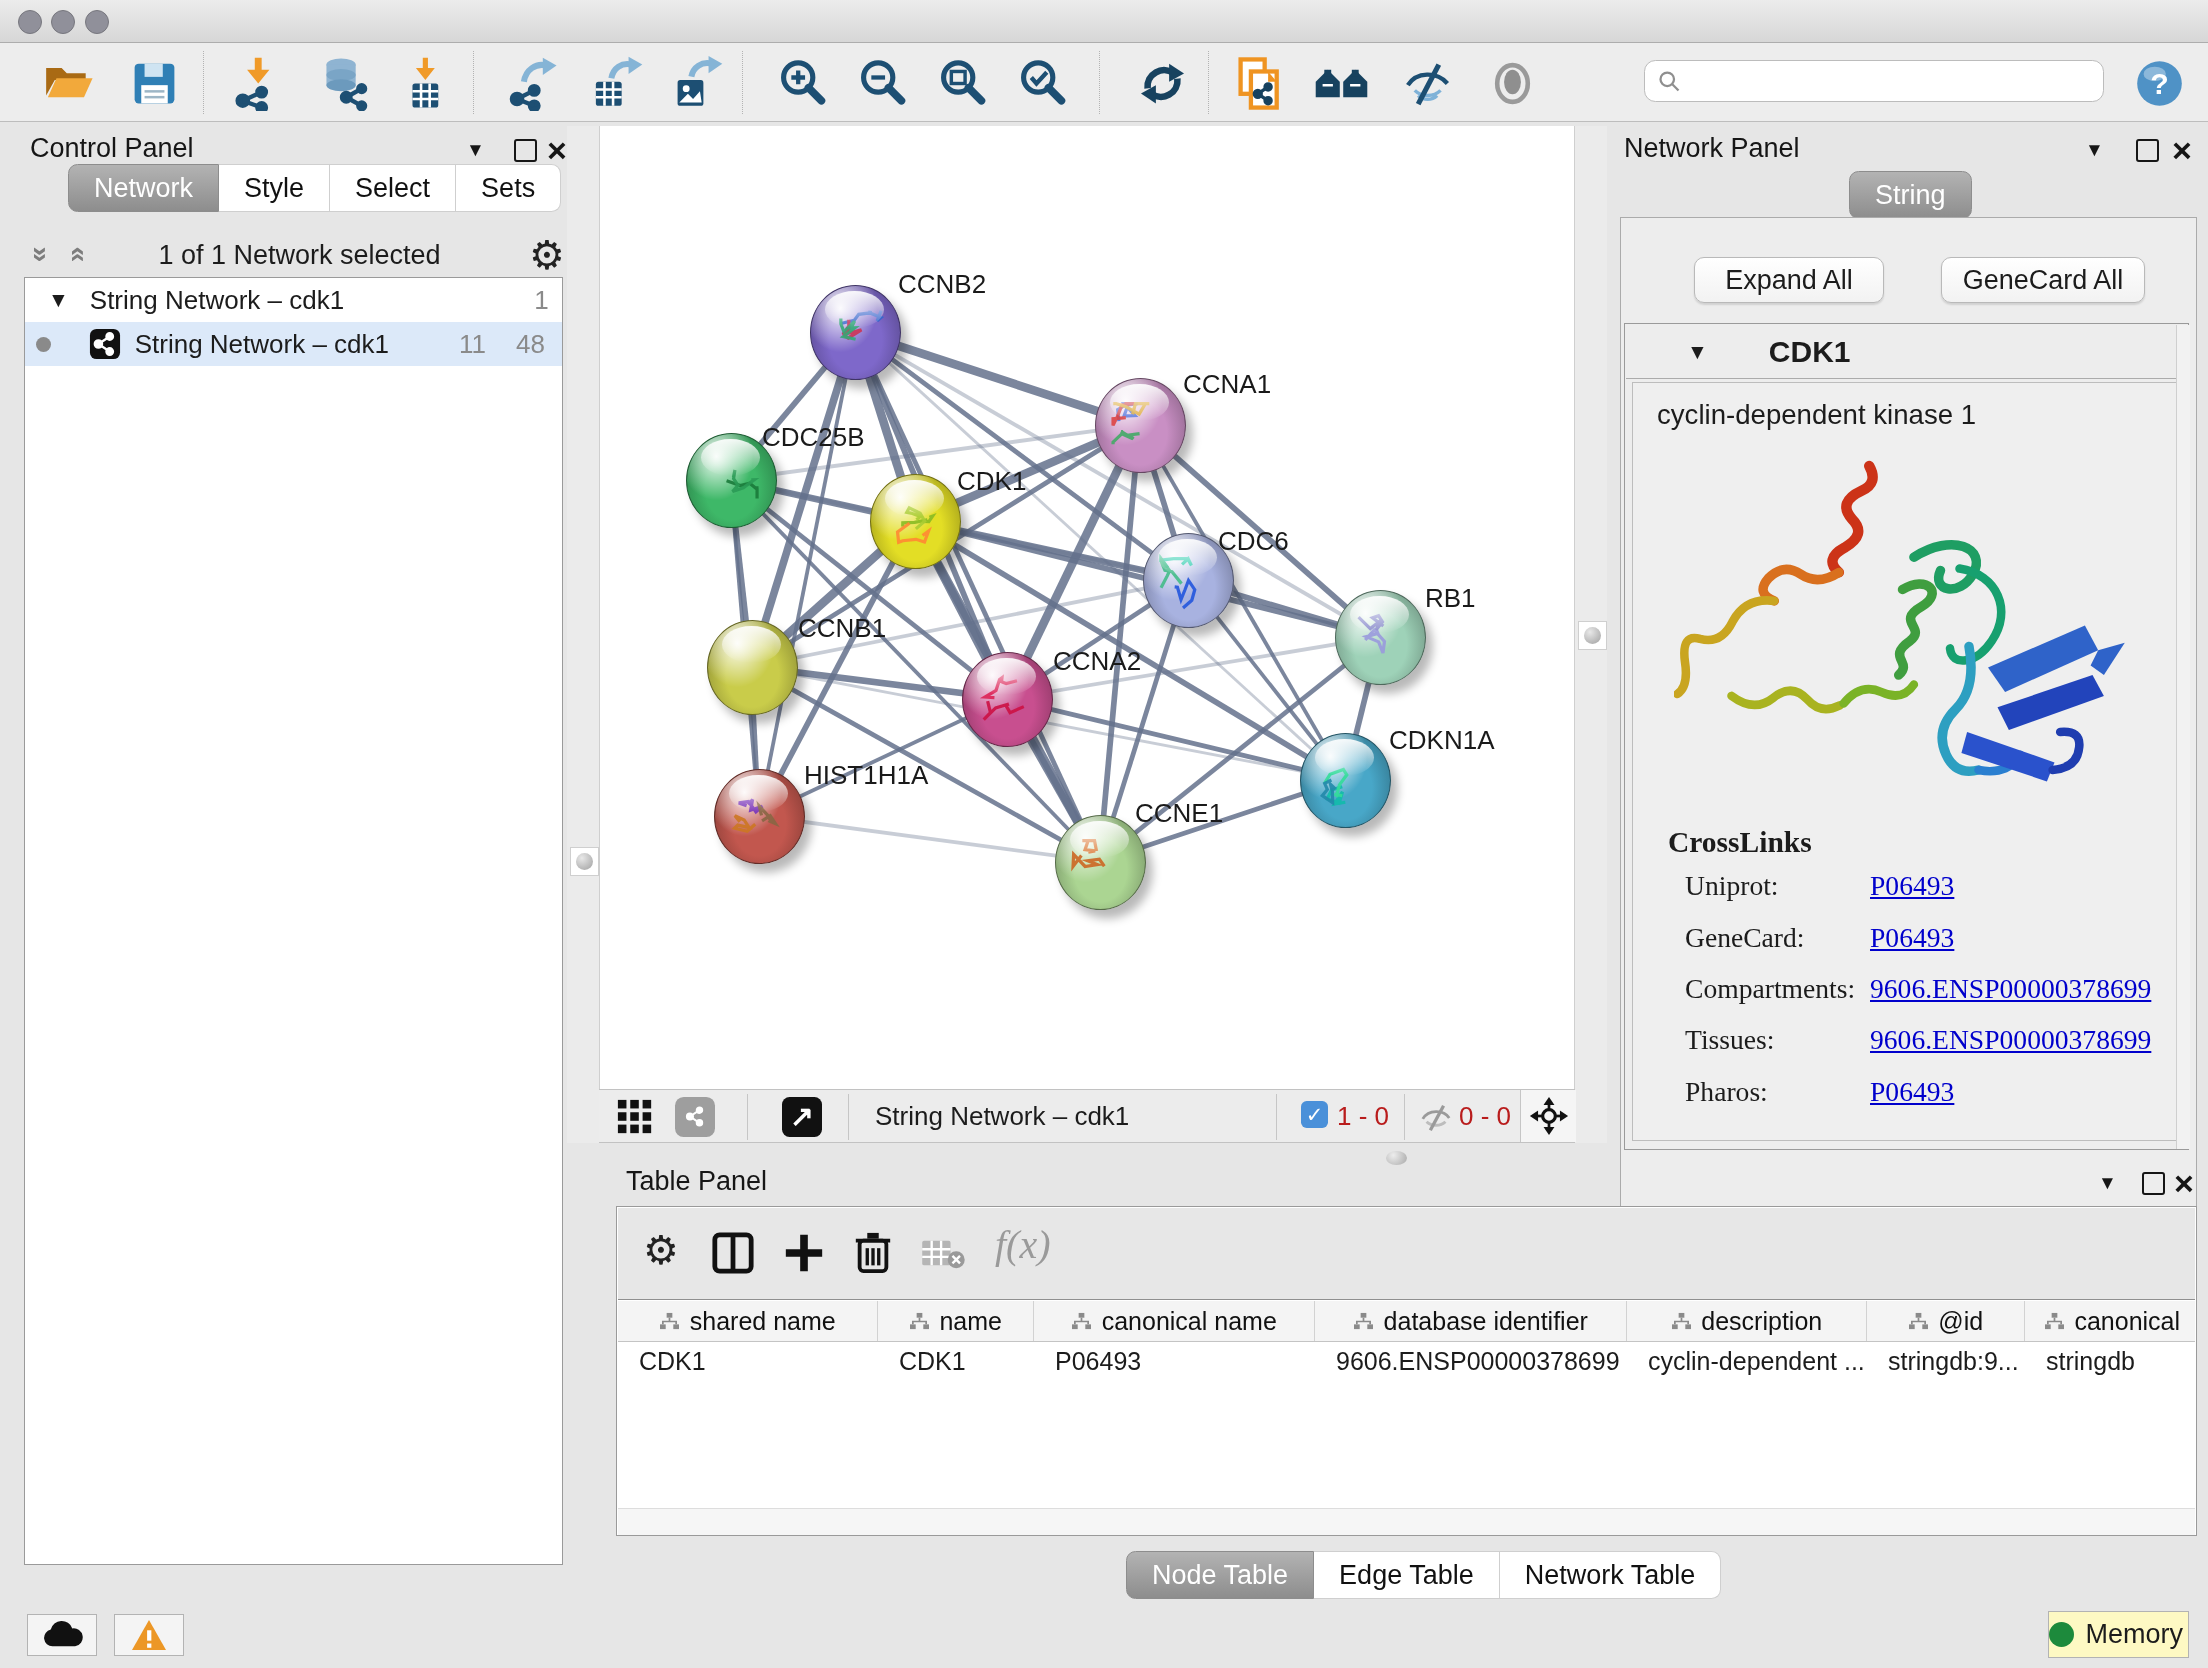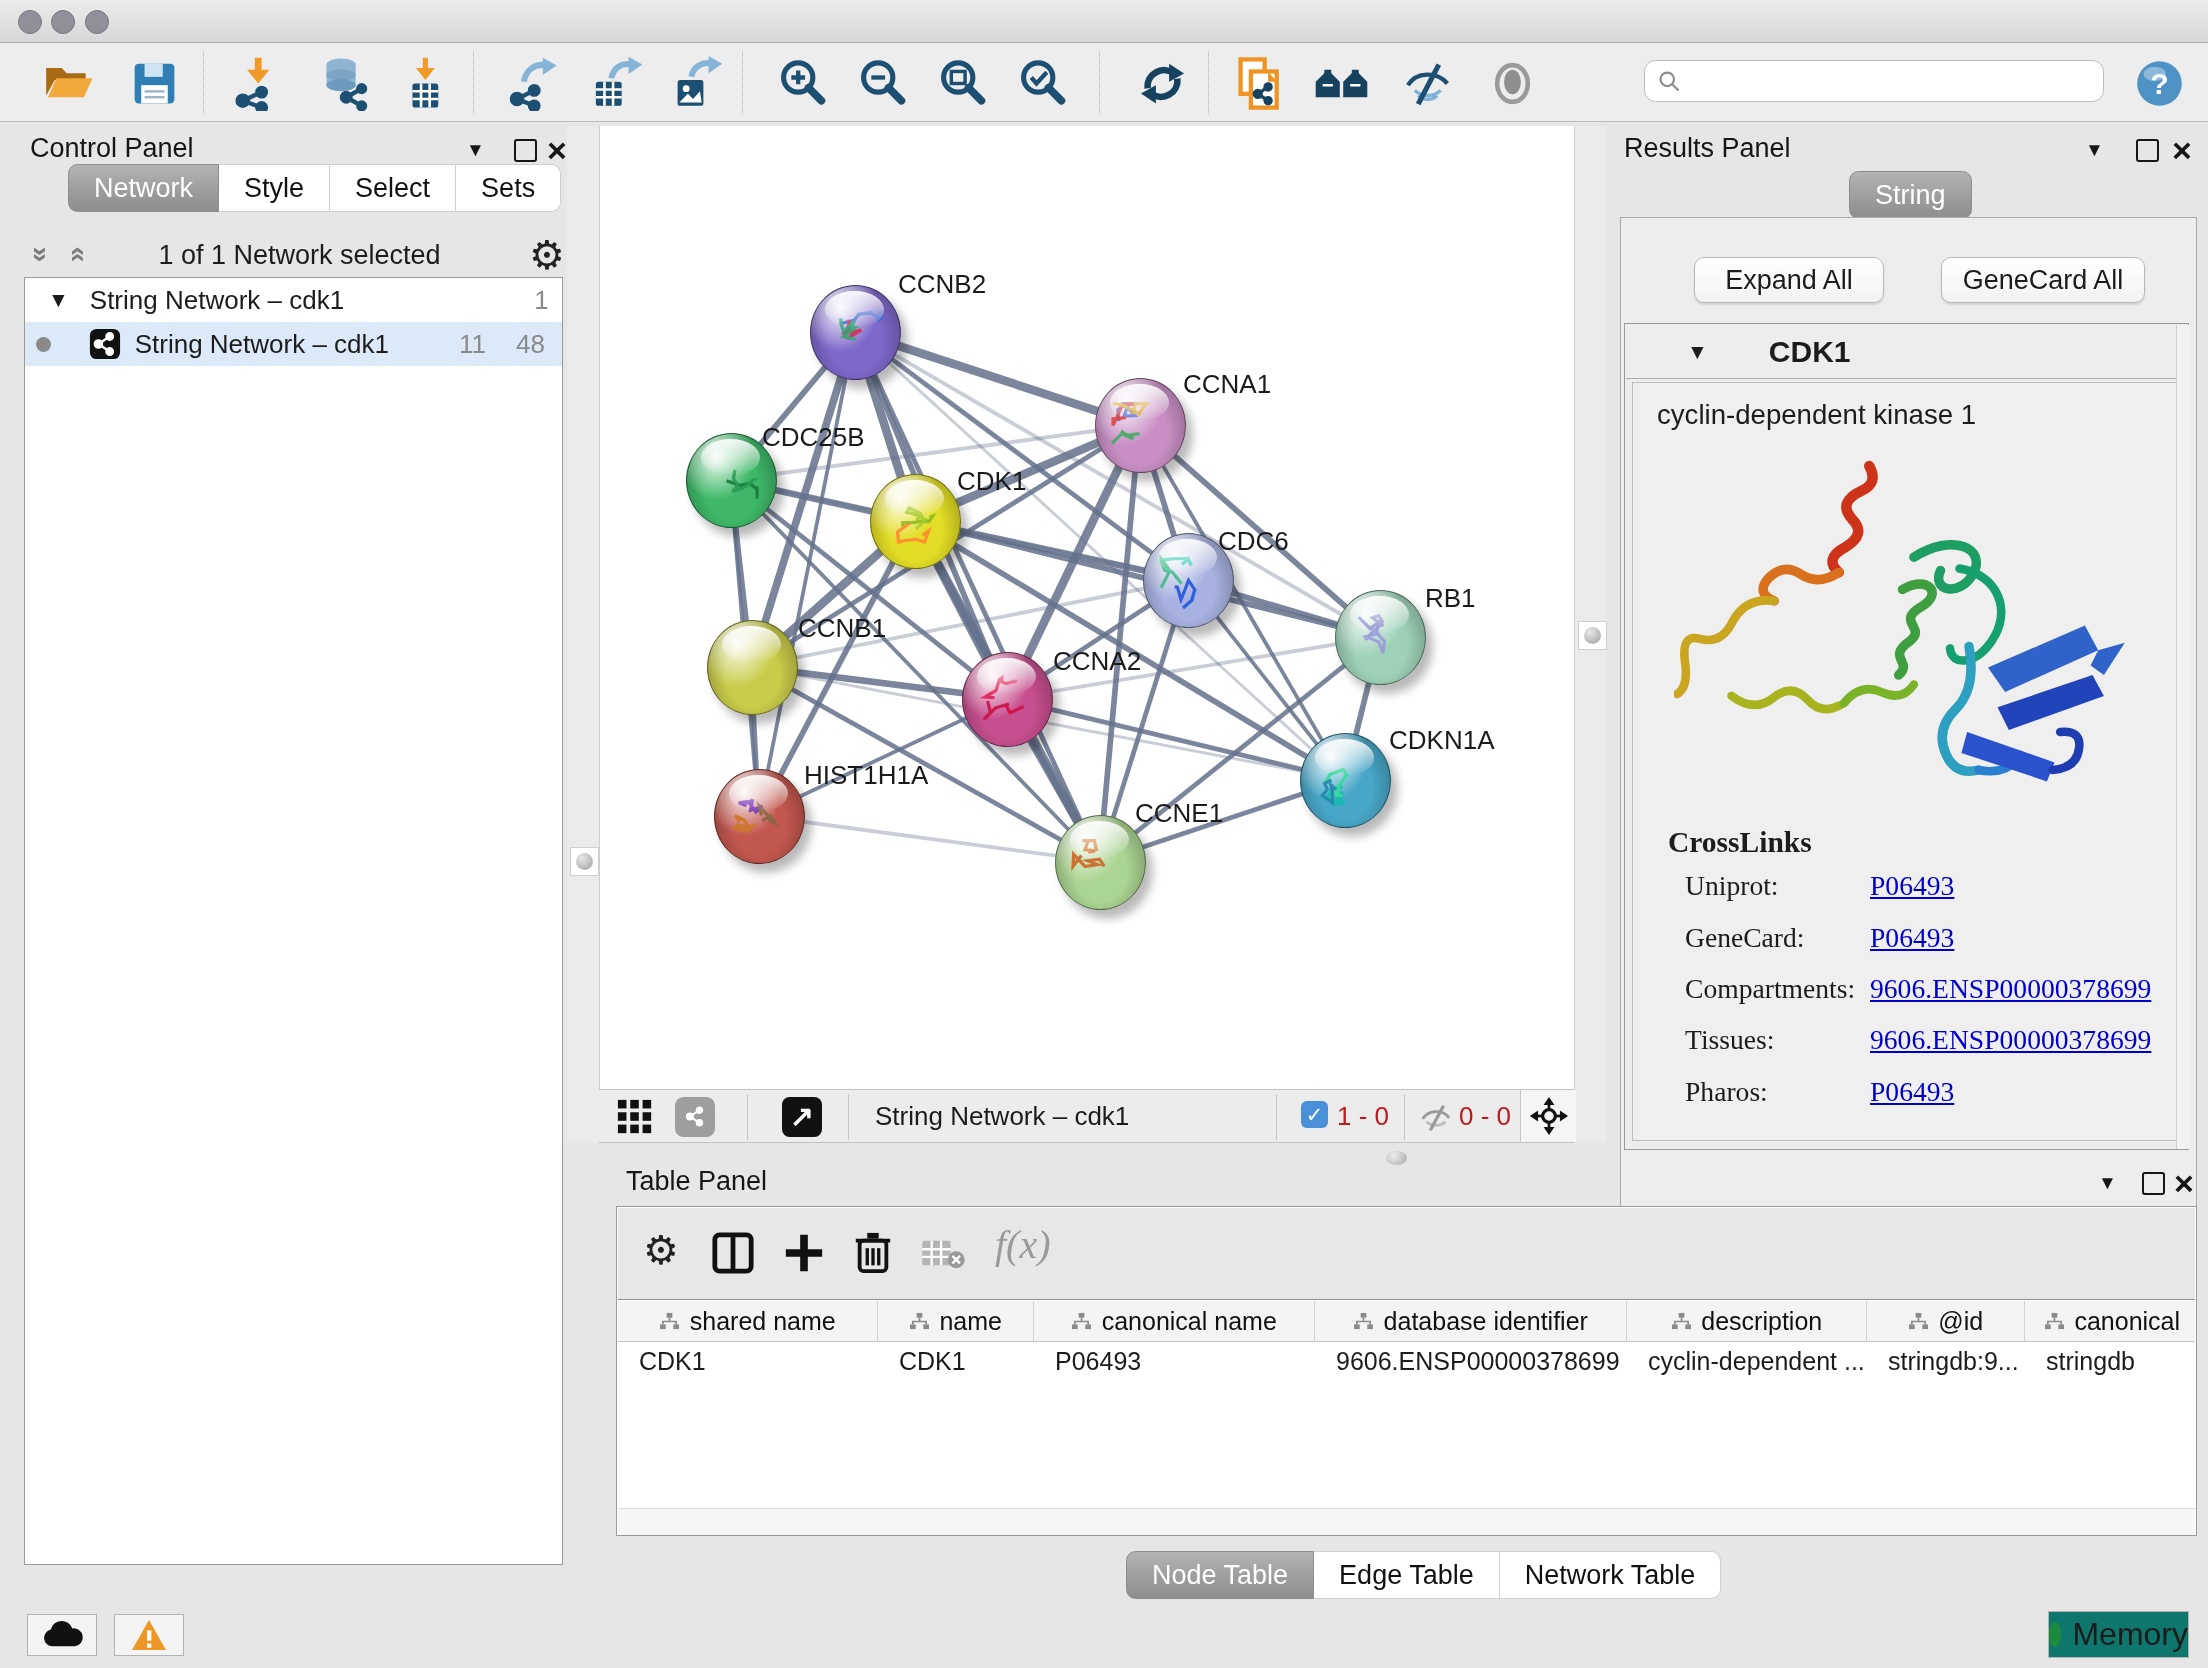--- a/index.html
+++ b/index.html
@@ -87,22 +87,22 @@
   .th{display:flex;align-items:center;justify-content:center;gap:9.5px;font-size:25px;color:#111;
       border-right:1px solid #d2d2d2;box-sizing:border-box;flex:none;}
   #trow{left:618px;top:1341px;width:1577px;height:40px;display:flex;overflow:hidden;}
   .td{font-size:25px;padding-left:21px;display:flex;align-items:center;box-sizing:border-box;flex:none;white-space:nowrap;overflow:hidden;}
   #tp-hscroll{left:618px;top:1508px;width:1577px;height:26px;background:#f6f6f6;border-top:1px solid #ddd;}
 
   .fx{font-family:"Liberation Serif",serif;font-style:italic;font-size:40px;color:#9a9a9a;}
 
   
   .sb-btn{width:70px;height:42px;border:1.9px solid #b3b3b3;background:#f4f4f4;display:flex;align-items:center;justify-content:center;box-sizing:border-box;}
-  #memory-btn{left:2048px;top:1611px;width:141px;height:47px;border:1.9px solid #b3b3b3;background:#0f766e;
-     display:flex;align-items:center;justify-content:flex-start;gap:11.4px;box-sizing:border-box;font-size:32px;}
+  #memory-btn{left:2048px;top:1611px;width:141px;height:47px;border:1.9px solid #b3b3b3;background:#fef9c3;
+     display:flex;align-items:center;justify-content:flex-start;gap:11.4px;box-sizing:border-box;font-size:27px;}
   #mem-dot{width:25px;height:25px;border-radius:50%;background:#1d8a3c;}
 </style>
 </head>
 <body>
 
 <div id="titlebar" class="abs">
   <div class="traffic abs" style="left:18px"></div>
   <div class="traffic abs" style="left:51px"></div>
   <div class="traffic abs" style="left:85px"></div>
 </div>
@@ -471,21 +471,21 @@
         <g stroke="#111" stroke-width="3">
           <line x1="22" y1="9" x2="22" y2="16"></line>
           <line x1="22" y1="28" x2="22" y2="35"></line>
           <line x1="9" y1="22" x2="16" y2="22"></line>
           <line x1="28" y1="22" x2="35" y2="22"></line>
         </g>
       </svg>
     </div>
 </div>
 
-<div class="abs" style="left:1624px;top:133px"><span class="phdr-title">Results Panel</span></div>
+<div class="abs" style="left:1624px;top:133px"><span class="phdr-title">Network Panel</span></div>
 <div class="abs phdr-tri" style="left:2085px;top:139px">▼</div>
 <div class="abs phdr-float" style="left:2136px;top:139px"></div>
 <div class="abs phdr-close" style="left:2172px;top:139px">×</div>
 
 <div class="abs" style="left:1849px;top:171px"><span class="tab single active" style="display:inline-block">String</span></div>
 
 <div id="rp-outer" class="abs"></div>
 <div class="abs rbtn" style="left:1694px;top:257px;width:188px">Expand All</div>
 <div class="abs rbtn" style="left:1941px;top:257px;width:202px">GeneCard All</div>
 

